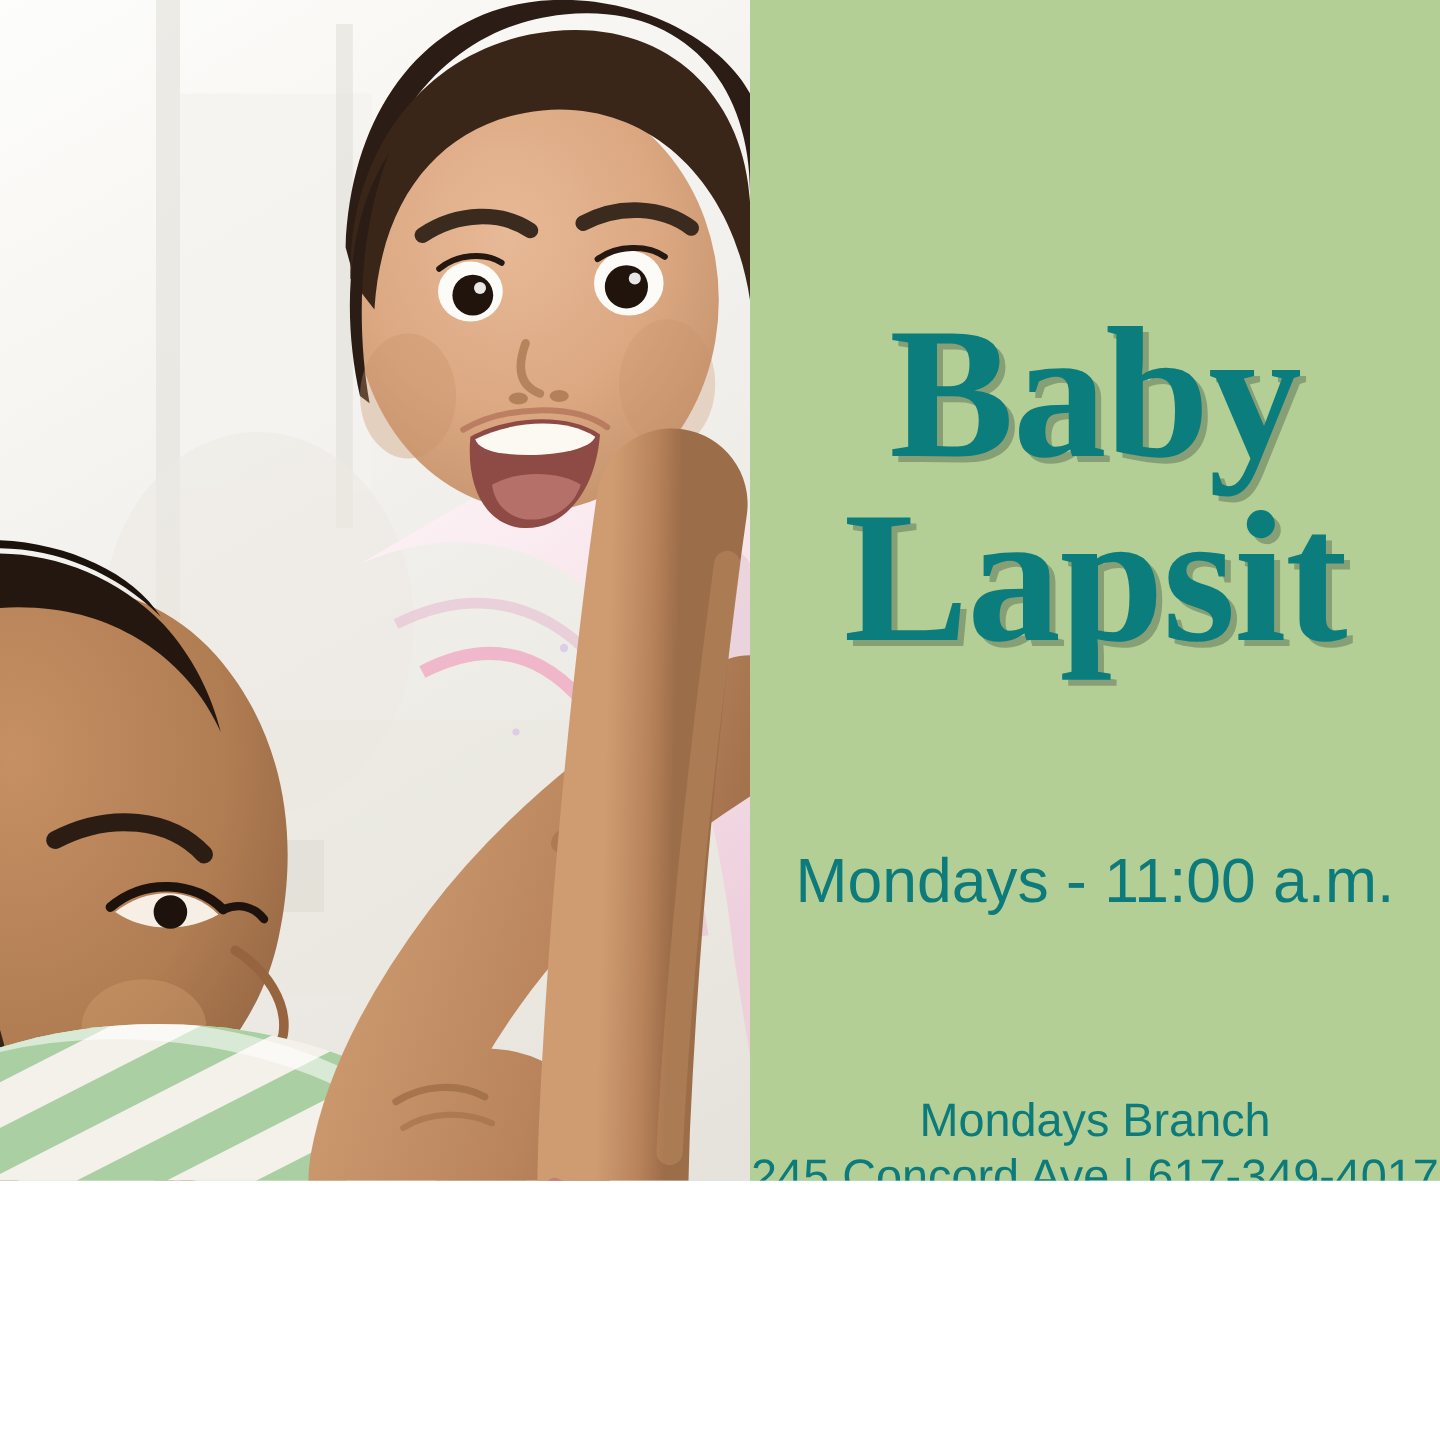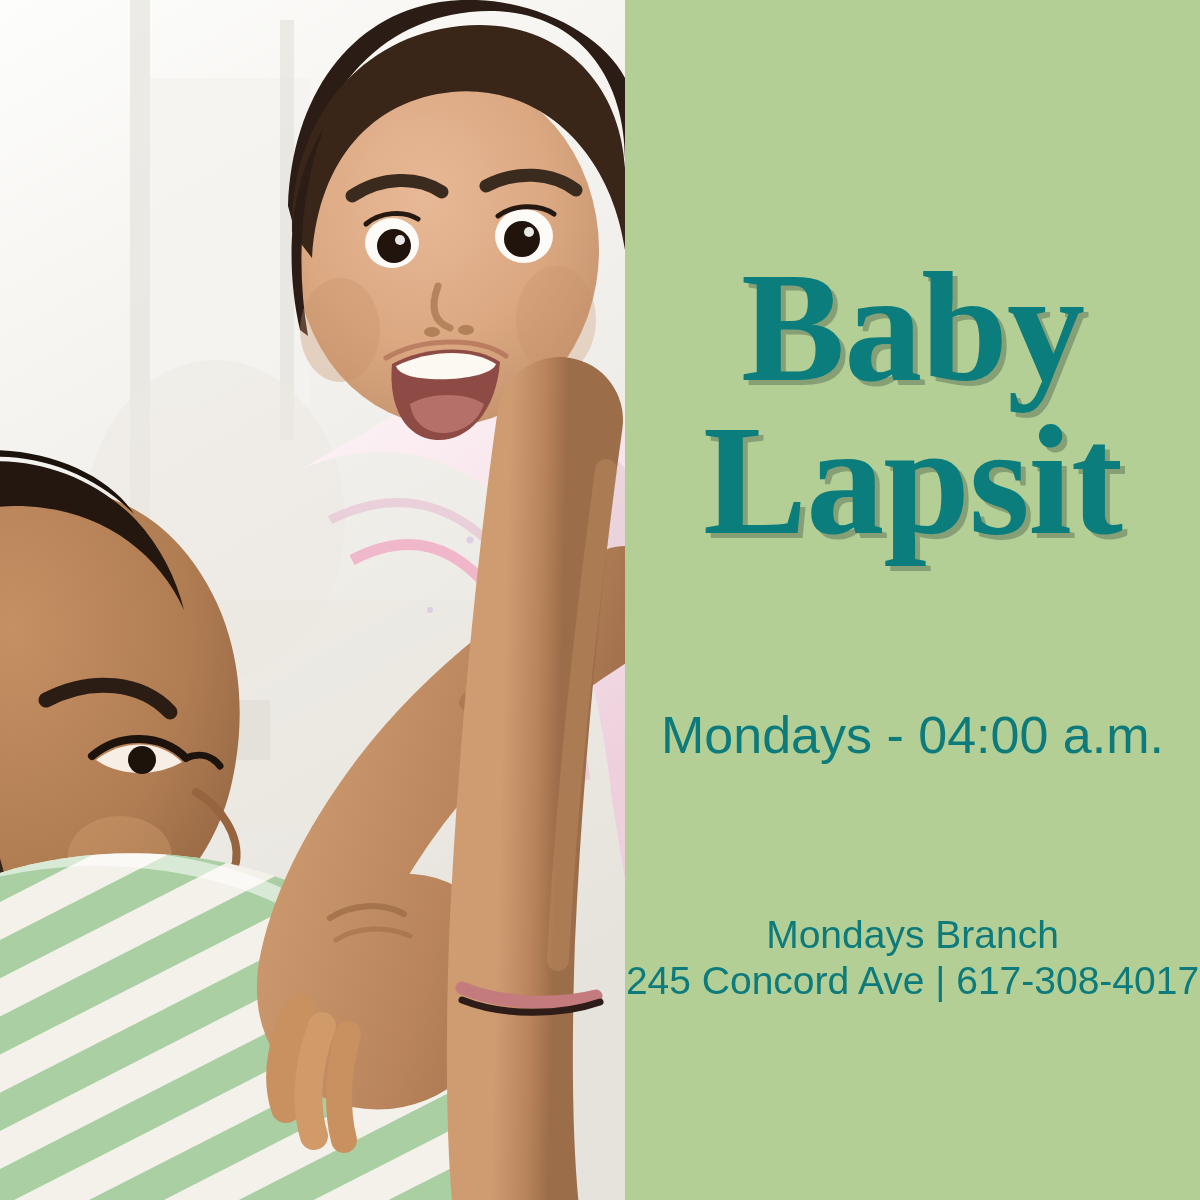--- a/index.html
+++ b/index.html
@@ -3,21 +3,21 @@
 <meta charset="utf-8">
 <style>
   html, body {
     margin: 0;
     padding: 0;
     background: #ffffff;
   }
   #poster {
     position: relative;
     width: 1200px;
-    height: 1200px;
+    height: 984px;
     overflow: hidden;
     font-family: "Liberation Sans", sans-serif;
     background: #5eead4;
   }
 
   
   .photo-panel {
     position: absolute;
     left: 0; top: 0;
     width: 625px;
@@ -251,21 +251,21 @@
     </svg>
   </div>
 
   <div class="green-panel">
 
     <div class="title-block">
       <div class="title-line">Baby</div>
       <div class="title-line">Lapsit</div>
     </div>
 
-    <div class="time-line">Mondays - 04:00 a.m.</div>
+    <div class="time-line">Mondays - 11:00 a.m.</div>
 
     <div class="location-block">
       <div class="loc-branch">Mondays Branch</div>
-      <div class="loc-address">245 Concord Ave | 617-308-4017</div>
+      <div class="loc-address">245 Concord Ave | 617-349-4017</div>
     </div>
 
   </div>
 </div>
 
 </body></html>

